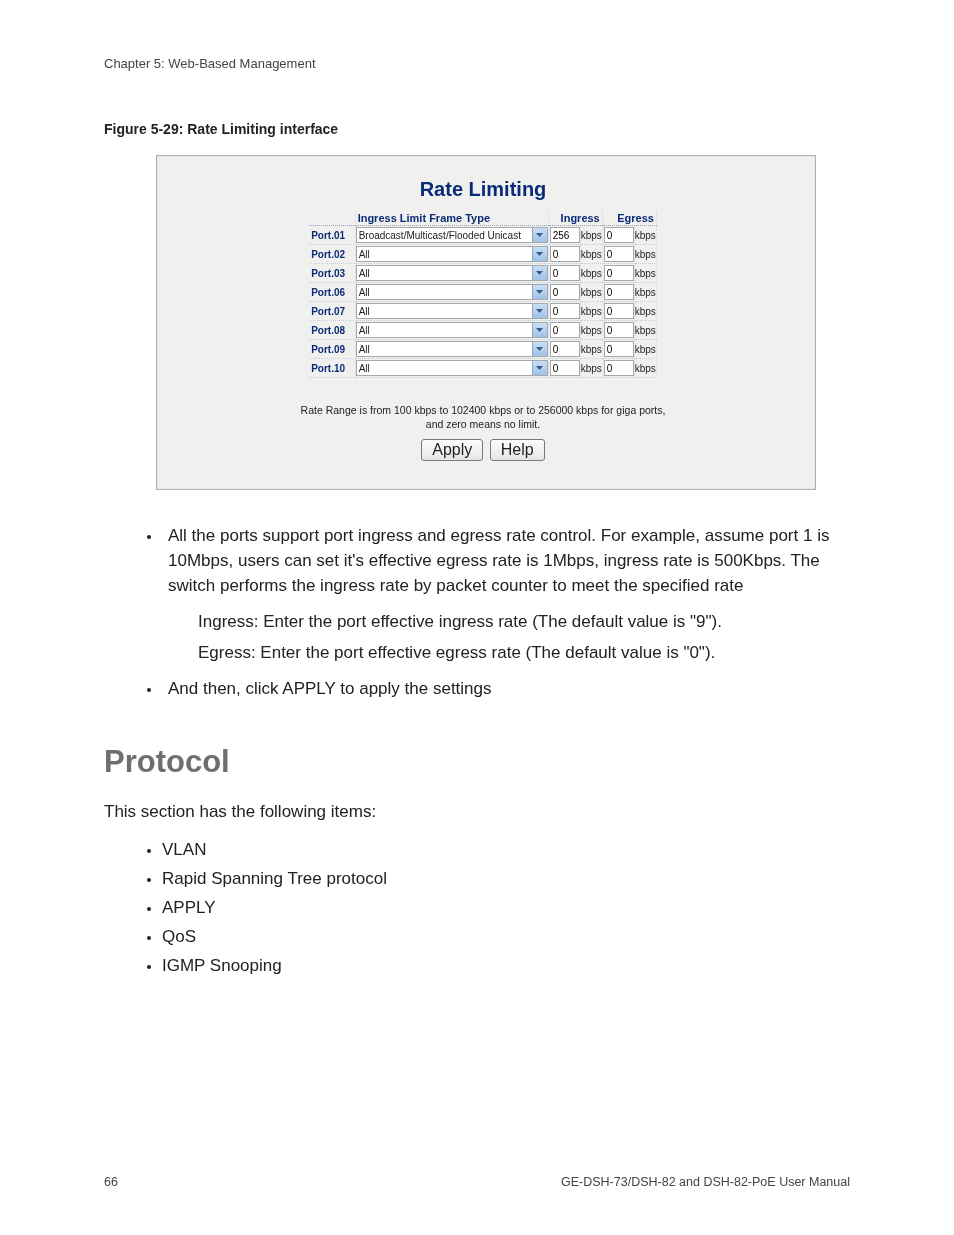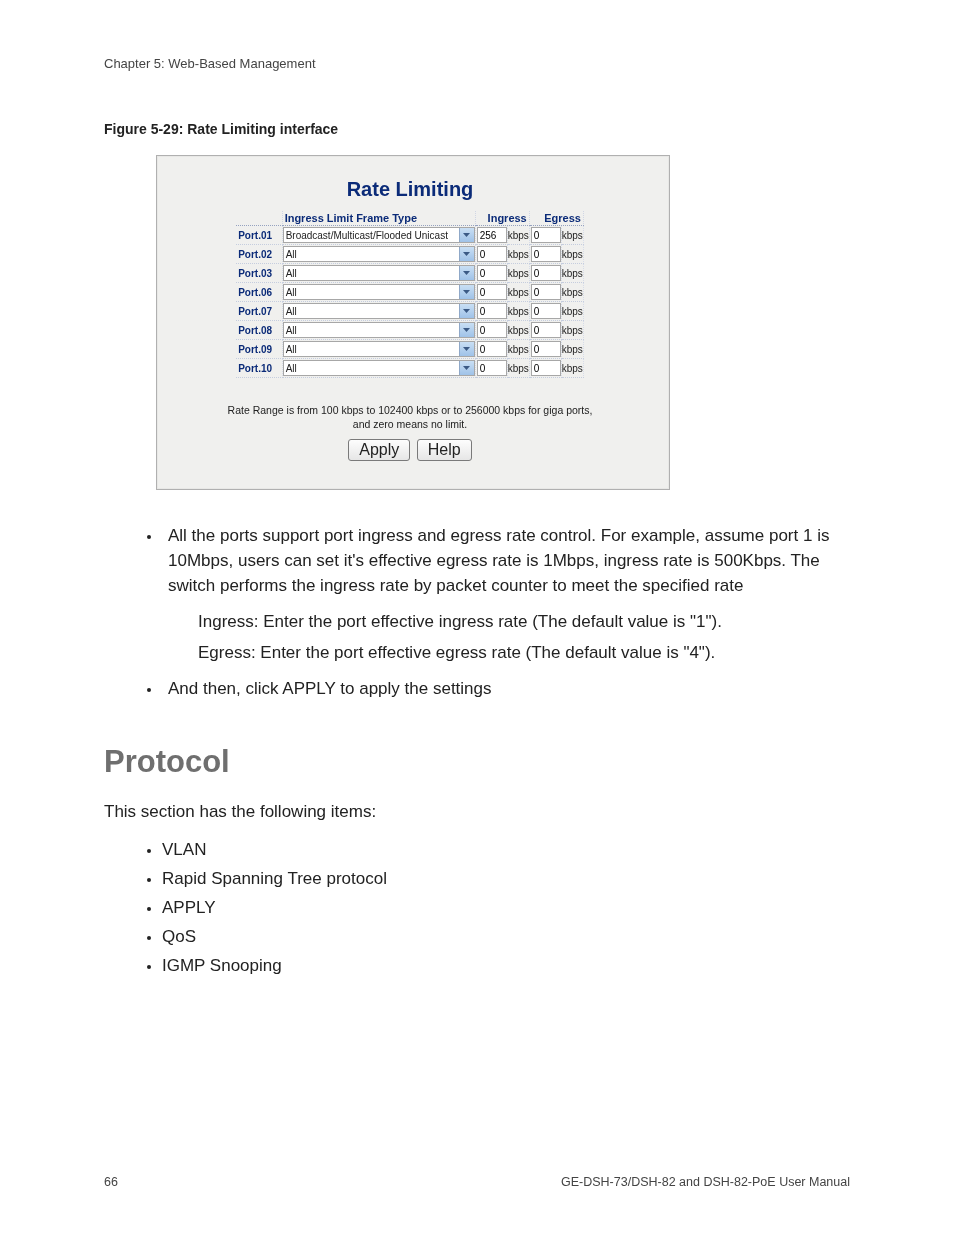--- a/index.html
+++ b/index.html
@@ -21,21 +21,21 @@
   .figure-caption {
     font-size: 14px;
     font-weight: 600;
     color: #222;
     margin-bottom: 18px;
   }
 
   
   .panel-wrap {
     margin-left: 52px;
-    width: 514px;
+    width: 660px;
     border: 1px solid #b0b0b0;
     background: #f0f0ee;
     padding: 22px 36px 28px 30px;
     box-shadow: inset 0 0 0 1px #e8e8e6;
   }
   .panel-title {
     text-align: center;
     font-family: Verdana, Arial, sans-serif;
     font-size: 20px;
     font-weight: bold;
@@ -287,22 +287,22 @@
   <div class="btn-row">
     <span class="btn">Apply</span>
     <span class="btn">Help</span>
   </div>
 </div>
 
 <ul class="body-list">
   <li>
     <span>All the ports support port ingress and egress rate control. For example, assume port 1 is 10Mbps, users can set it's effective egress rate is 1Mbps, ingress rate is 500Kbps. The switch performs the ingress rate by packet counter to meet the specified rate</span>
     <div class="sub-defs">
-      <p>Ingress: Enter the port effective ingress rate (The default value is "1").</p>
-      <p>Egress: Enter the port effective egress rate (The default value is "4").</p>
+      <p>Ingress: Enter the port effective ingress rate (The default value is "9").</p>
+      <p>Egress: Enter the port effective egress rate (The default value is "0").</p>
     </div>
   </li>
   <li>And then, click APPLY to apply the settings</li>
 </ul>
 
 <h2 class="h-protocol">Protocol</h2>
 <p class="intro-line">This section has the following items:</p>
 <ul class="proto-list" id="proto-list">
     <li>VLAN</li>
     <li>Rapid Spanning Tree protocol</li>

